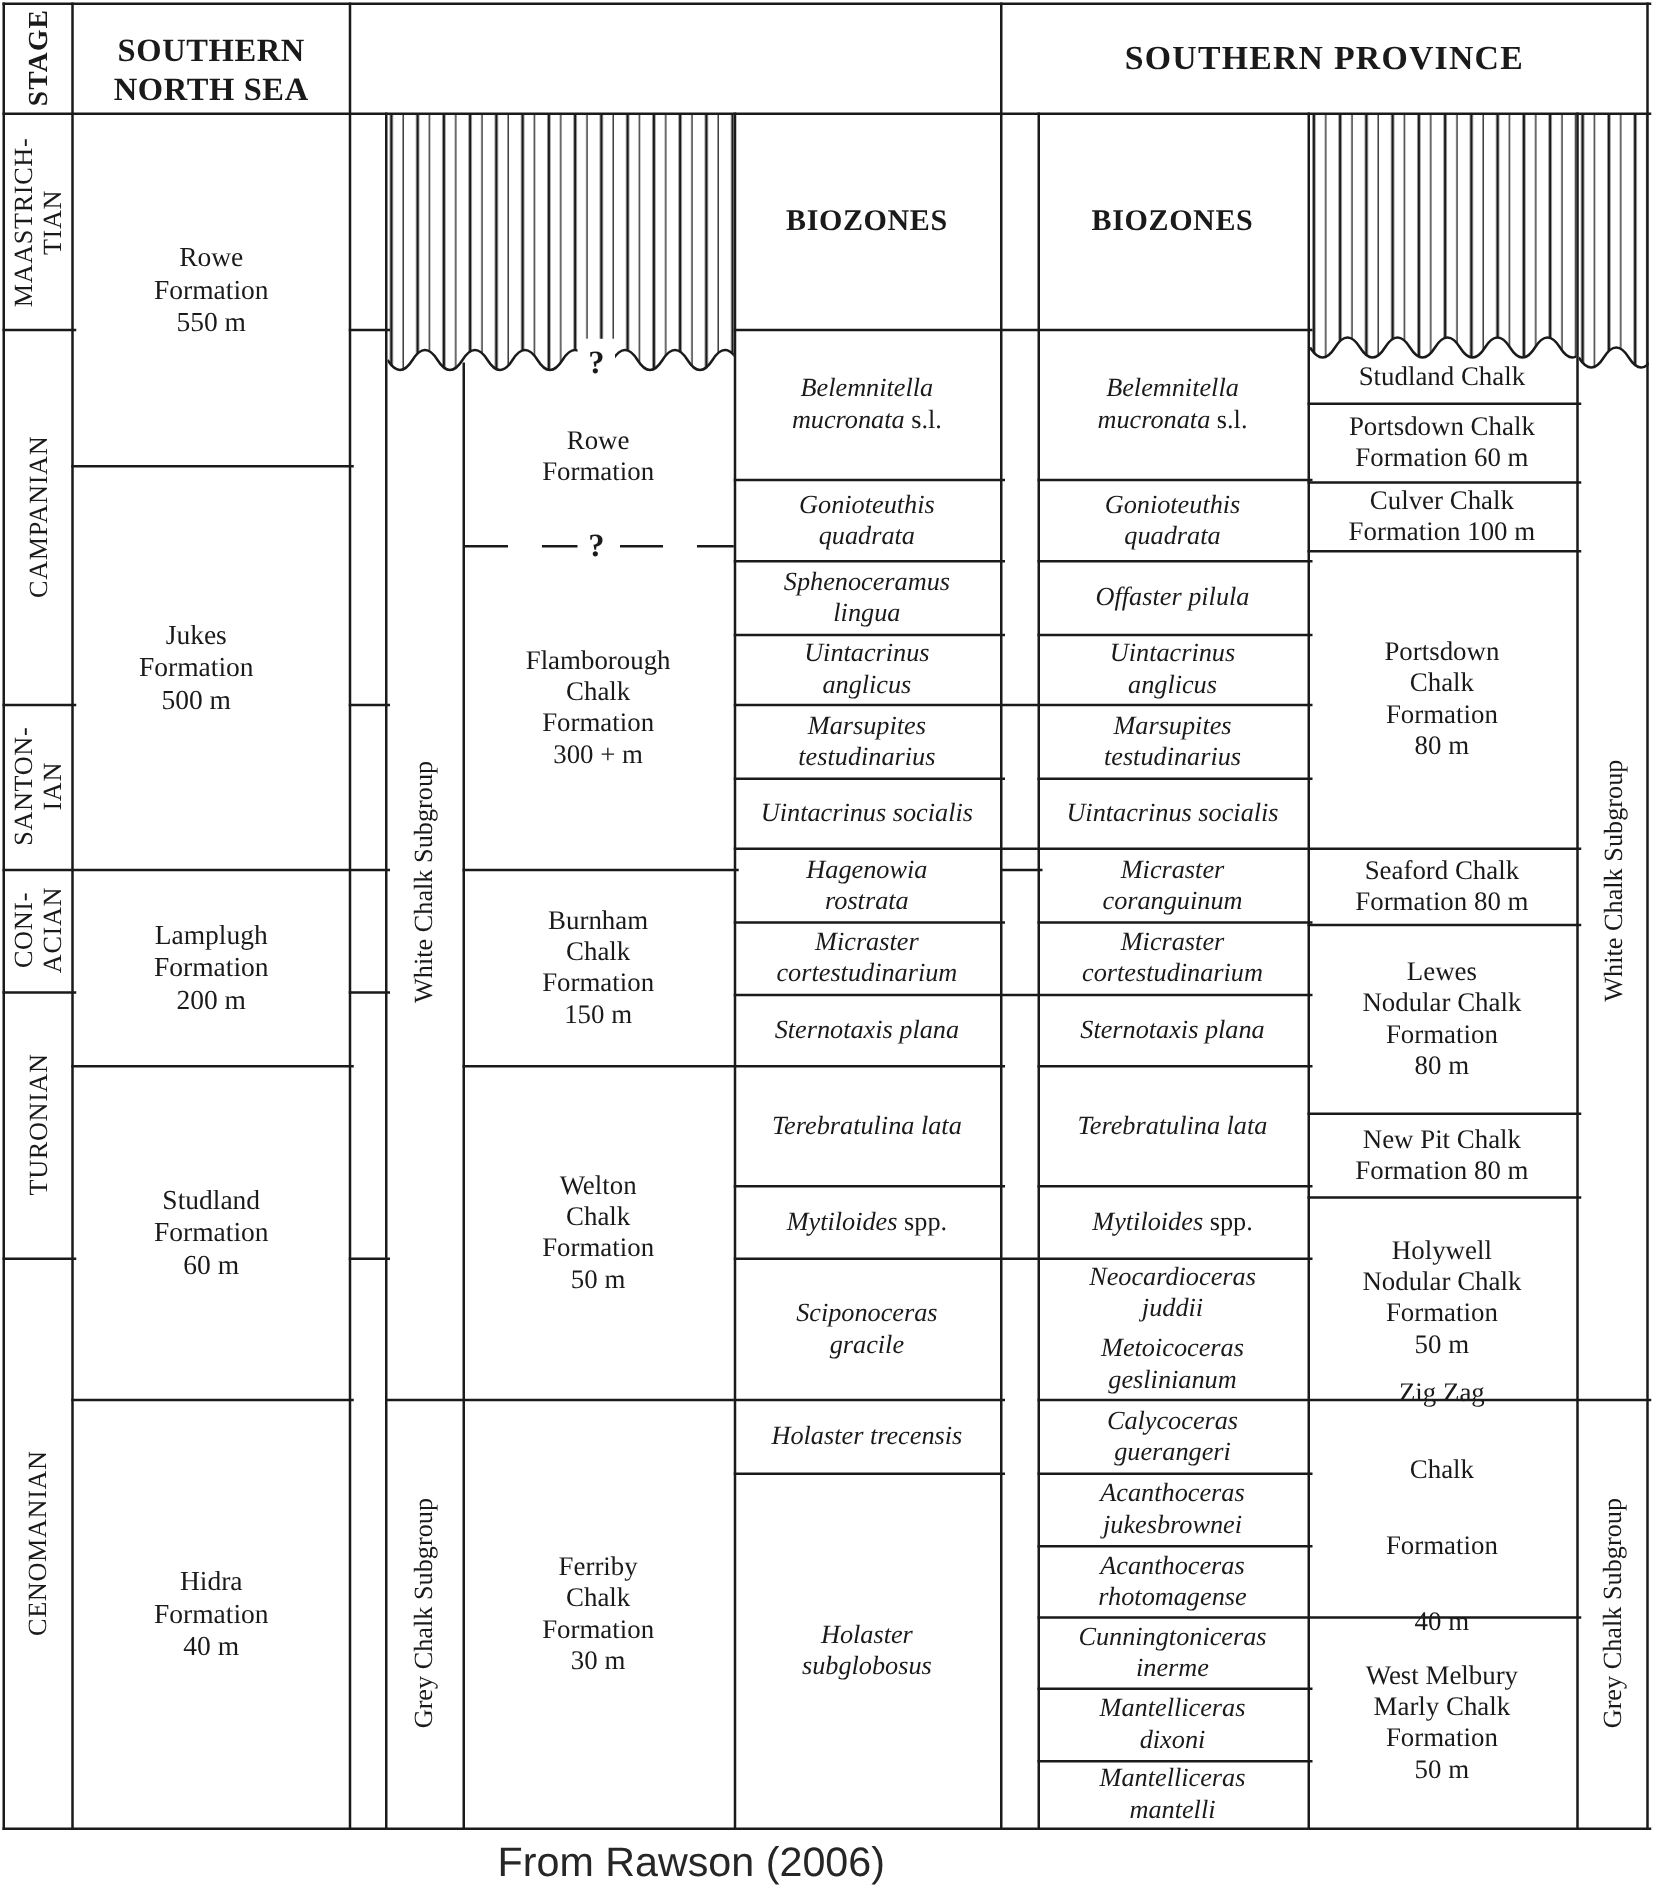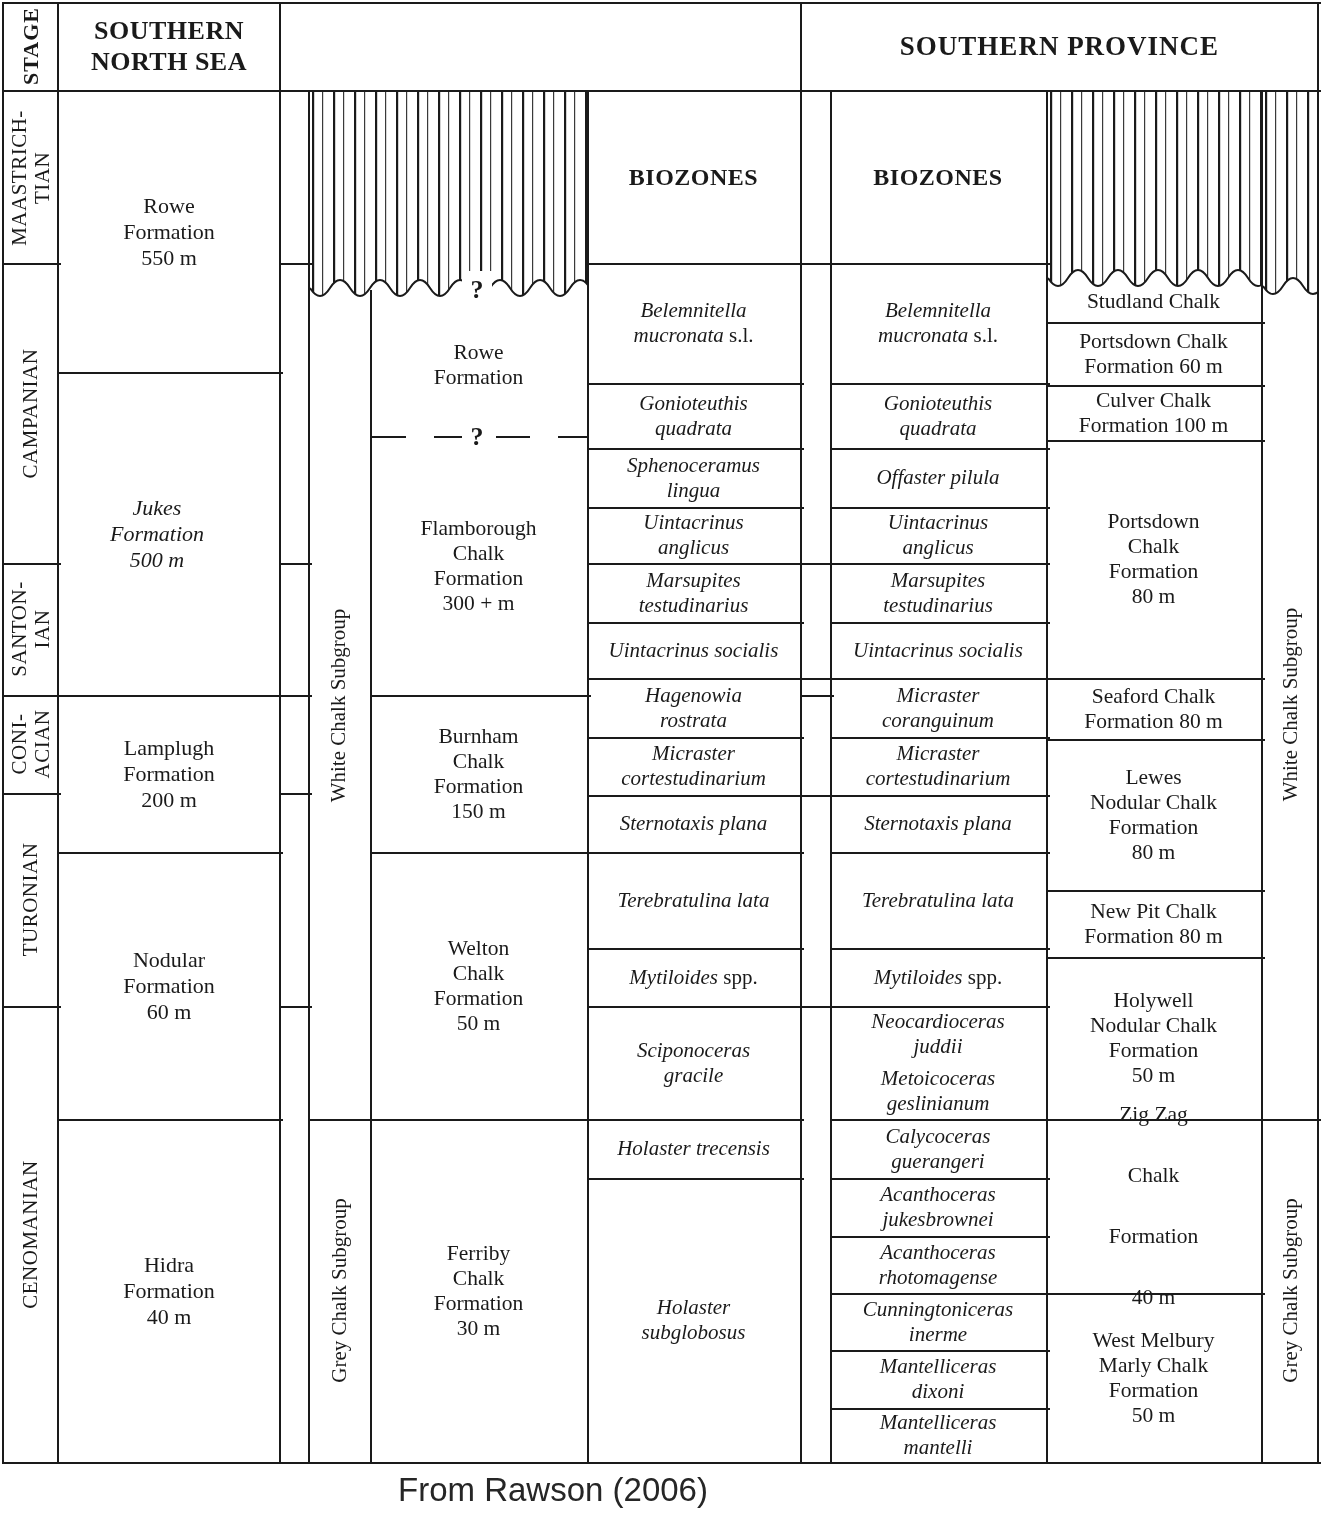--- a/index.html
+++ b/index.html
@@ -171,41 +171,41 @@
     <div class="vrot">
         <span class="ln">TURONIAN</span>
       </div>
   </div>
   <div class="cell stg" style="left: 4px; top: 1008px; width: 53px; height: 452px;">
     <div class="vrot">
         <span class="ln">CENOMANIAN</span>
       </div>
   </div>
 
-  <div class="cell hdr" style="left: 59px; top: 2px; width: 220px; height: 88px;">
+  <div class="cell hdr" style="left: 59px; top: 12px; width: 220px; height: 88px;">
     <span class="ln">SOUTHERN</span>
       <span class="ln">NORTH SEA</span>
   </div>
   <div class="cell sns" style="left: 59px; top: 92px; width: 220px; height: 280px;">
     <span class="ln">Rowe</span>
       <span class="ln">Formation</span>
       <span class="ln">550 m</span>
   </div>
-  <div class="cell sns" style="left: 59px; top: 374px; width: 196px; height: 319px; font-style: italic;">
+  <div class="cell sns" style="left: 59px; top: 374px; width: 196px; height: 319px;">
     <span class="ln">Jukes</span>
       <span class="ln">Formation</span>
       <span class="ln">500 m</span>
   </div>
   <div class="cell sns" style="left: 59px; top: 697px; width: 220px; height: 153px;">
     <span class="ln">Lamplugh</span>
       <span class="ln">Formation</span>
       <span class="ln">200 m</span>
   </div>
   <div class="cell sns" style="left: 59px; top: 854px; width: 220px; height: 263px;">
-    <span class="ln">Nodular</span>
+    <span class="ln">Studland</span>
       <span class="ln">Formation</span>
       <span class="ln">60 m</span>
   </div>
   <div class="cell sns" style="left: 59px; top: 1121px; width: 220px; height: 339px;">
     <span class="ln">Hidra</span>
       <span class="ln">Formation</span>
       <span class="ln">40 m</span>
   </div>
 
   <div class="cell phdr" style="left: 802px; top: 2px; width: 515px; height: 88px;">

